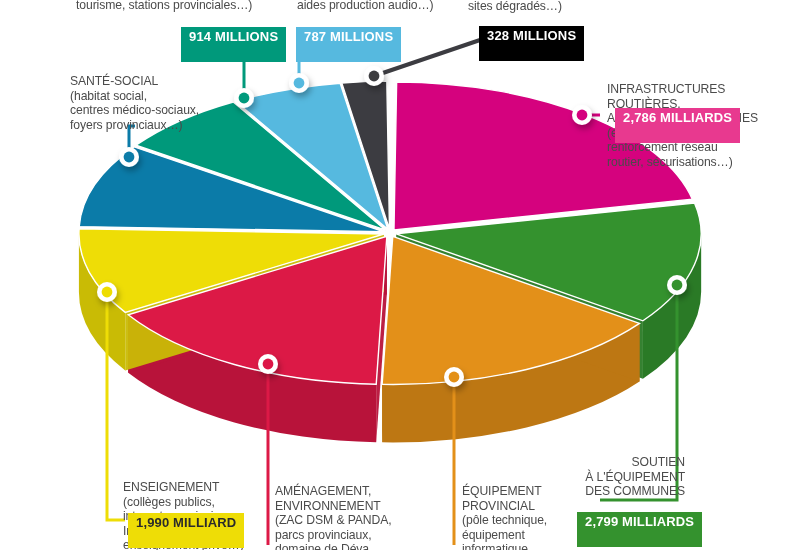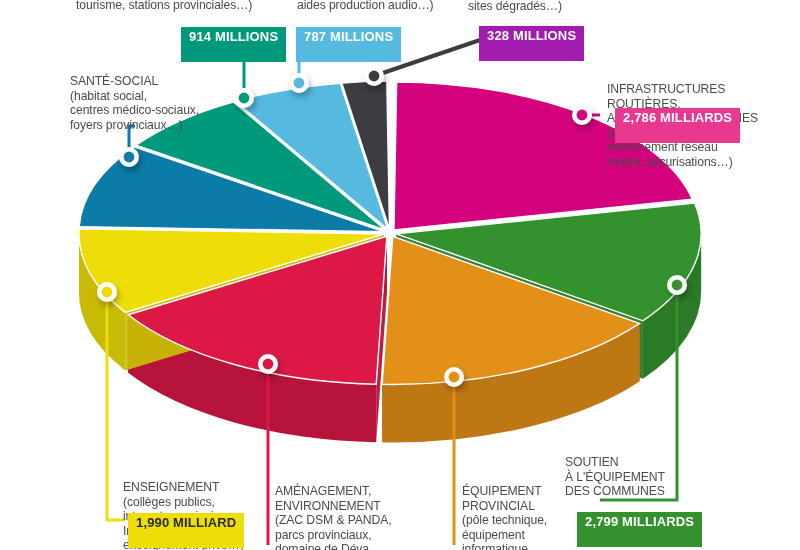--- a/index.html
+++ b/index.html
@@ -15,21 +15,21 @@
 
   
   .cap{
     position:absolute;
     font-size:12.2px;
     line-height:14.6px;
     color:#4b4b4b;
     letter-spacing:-0.1px;
     white-space:pre-line;
   }
-  .cap.r{}
+  .cap.r{text-align:right;}
 
   
   .badge{
     position:absolute;
     font-size:13px;
     font-weight:bold;
     letter-spacing:0.15px;
     color:#ffffff;
     padding:3px 8px 19px 8px;
     white-space:nowrap;
@@ -160,21 +160,21 @@
   <div class="cap" style="left:123px; top:436px; width:180px;margin-top:44px;">ENSEIGNEMENT
 (collèges publics,
 internats provinciaux,
 Infrastructures
 enseignement privé…)</div>
 
   <div class="badge" style="left:181px; top:27px; background:#00997b;">914 MILLIONS</div>
 
   <div class="badge" style="left:296px; top:27px; background:#56b9df;">787 MILLIONS</div>
 
-  <div class="badge dark" style="left:479px; top:26px; background:#a21caf;">328 MILLIONS</div>
+  <div class="badge dark" style="left:479px; top:26px; background:#000000;">328 MILLIONS</div>
 
 
   <div class="badge" style="left:601px; top:108px; background:#e8398f;margin-left:14px;">2,786 MILLIARDS</div>
 
   <div class="badge" style="left:577px; top:512px; background:#34922e;">2,799 MILLIARDS</div>
 
   <div class="badge onyellow" style="left:128px; top:513px; background:#eedd06;">1,990 MILLIARD</div>
 
 </div>
 

